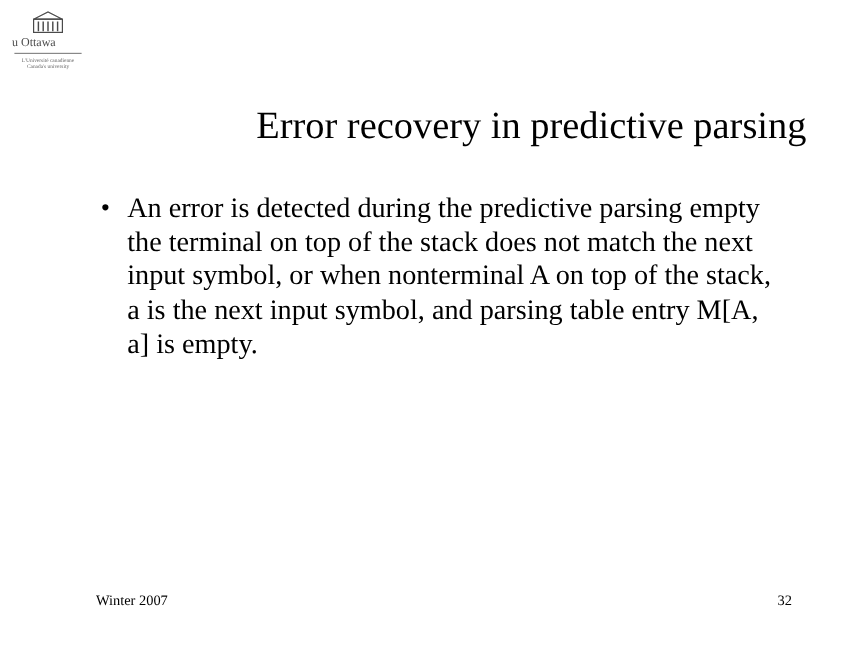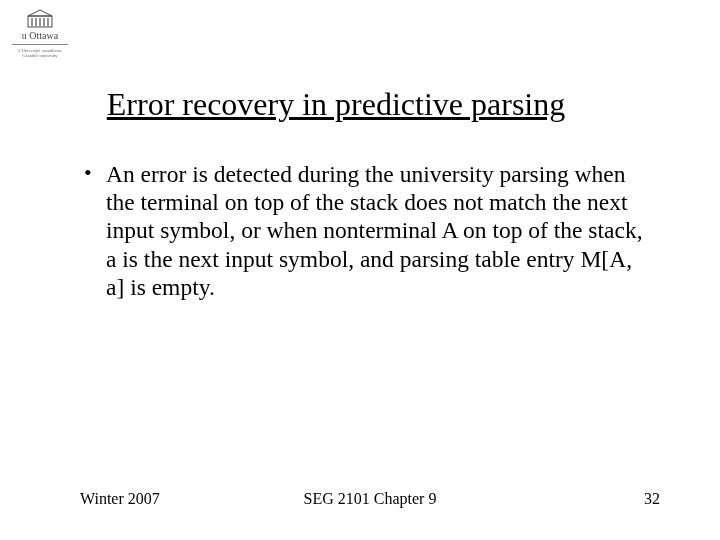--- a/index.html
+++ b/index.html
@@ -22,43 +22,42 @@
   .logo-building {
     width: 28px;
     height: 20px;
     margin: 0 auto 2px auto;
     position: relative;
   }
   .logo-building svg { display: block; }
   .logo-text {
     font-family: Georgia, "Times New Roman", serif;
     font-size: 10px;
-    text-align: center;
+    text-align: left;
     color: #4a4a4a;
     line-height: 1.1;
   }
   .logo-divider {
     border-top: 1px solid #888;
     margin: 3px 2px;
   }
   .logo-sub {
     font-size: 4.5px;
     color: #666;
     text-align: center;
     line-height: 1.2;
   }
   .slide-title {
     position: absolute;
     top: 86px;
     left: 0;
     width: 672px;
-    text-align: center;
+    text-align: right;
     font-size: 32px;
     font-weight: normal;
-    text-decoration: underline;
   }
   .bullets {
     position: absolute;
     top: 160px;
     left: 80px;
     width: 570px;
   }
   .bullets ul {
     list-style: none;
     padding: 0;
@@ -76,21 +75,21 @@
     position: absolute;
     left: 4px;
     top: 0;
     font-size: 22px;
   }
   .footer {
     position: absolute;
     bottom: 32px;
     left: 80px;
     width: 580px;
-    font-size: 16px;
+    font-size: 12px;
     display: flex;
     justify-content: space-between;
     align-items: baseline;
   }
   .footer-left { flex: 1; text-align: left; }
   .footer-center { flex: 1; text-align: center; }
   .footer-right { flex: 1; text-align: right; }
 </style>
 </head>
 <body>
@@ -110,21 +109,20 @@
   <div class="logo-text">u Ottawa</div>
   <div class="logo-divider"></div>
   <div class="logo-sub">L'Université canadienne</div>
   <div class="logo-sub">Canada's university</div>
 </div>
 
 <div class="slide-title">Error recovery in predictive parsing</div>
 
 <div class="bullets">
   <ul>
-    <li>An error is detected during the university parsing when the terminal on top of the stack does not match the next input symbol, or when nonterminal A on top of the stack, a is the next input symbol, and parsing table entry M[A, a] is empty.</li>
+    <li>An error is detected during the predictive parsing empty the terminal on top of the stack does not match the next input symbol, or when nonterminal A on top of the stack, a is the next input symbol, and parsing table entry M[A, a] is empty.</li>
   </ul>
 </div>
 
 <div class="footer">
   <span class="footer-left">Winter 2007</span>
-  <span class="footer-center">SEG 2101 Chapter 9</span>
   <span class="footer-right">32</span>
 </div>
 
 </body></html>

